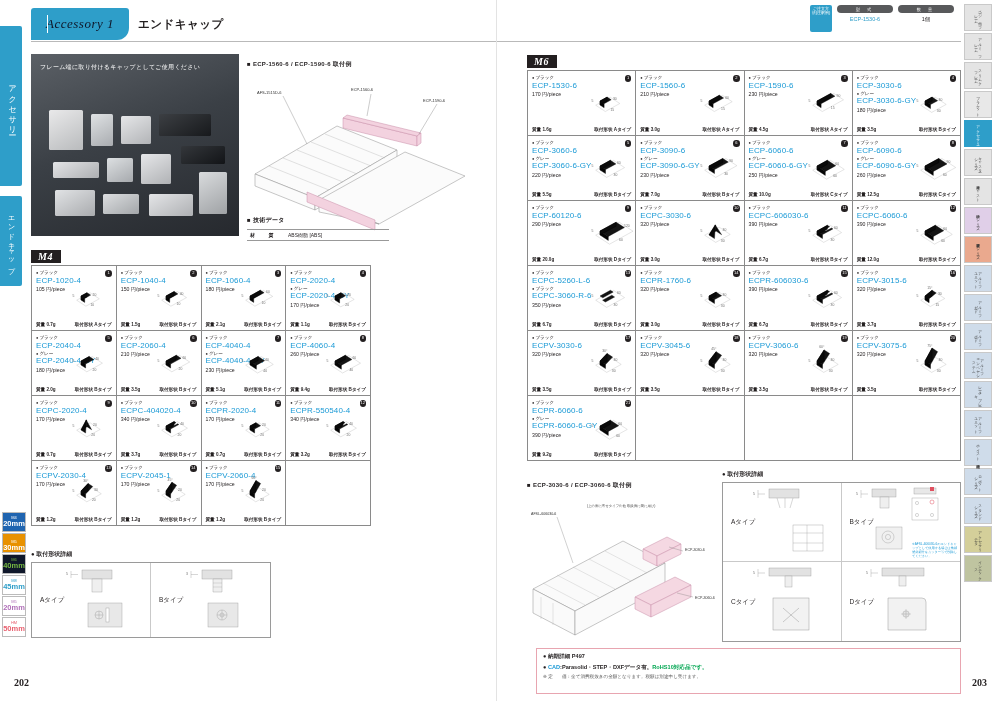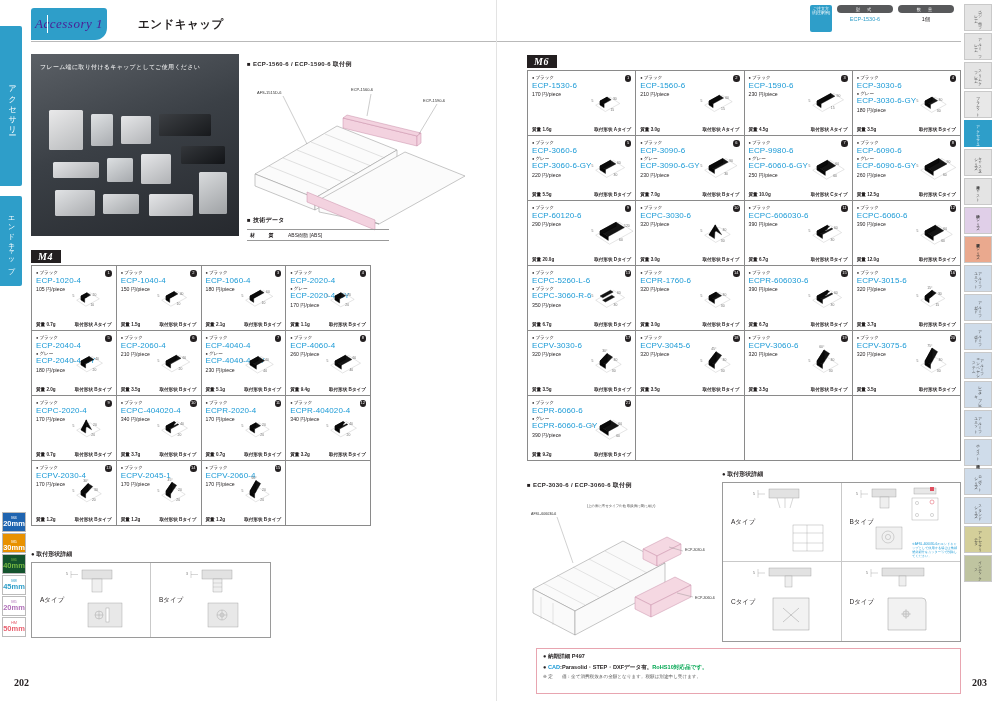--- a/index.html
+++ b/index.html
@@ -38,22 +38,22 @@
   .size-tab {
     width:24px; height:20px; margin-bottom:1px;
     display:flex; flex-direction:column; align-items:center; justify-content:center;
     font-size:4.5px; line-height:1.05; border:0.7px solid #bbb;
   }
   .size-tab .st-m { font-size:4px; }
   .size-tab .st-n { font-size:7.5px; font-weight:bold; }
 
   
   .acc-badge {
-    position:absolute; left:31px; top:8px; width:76px; height:32px;
-    background:#2e9ec9; color:#4c1d95;
+    position:absolute; left:31px; top:8px; width:98px; height:32px;
+    background:#2e9ec9; color:#0f172a;
     border-top-left-radius:3px; border-top-right-radius:3px;
     border-bottom-right-radius:12px;
     display:flex; align-items:center; justify-content:center;
     font-family:"Liberation Serif", serif; font-size:13px; font-style:italic;
     letter-spacing:0.5px;
   }
   .acc-badge::before{
     content:""; position:absolute; left:16px; top:7px; width:1.2px; height:18px;
     background:#ffffff;
   }
@@ -182,21 +182,21 @@
 
   <div class="size-tabs" id="size-tabs">
       <div class="size-tab" style="background: rgb(31, 100, 176); color: rgb(255, 255, 255);">
         <span class="st-m">M4</span>
         <span class="st-n">20mm</span>
       </div>
       <div class="size-tab" style="background: rgb(232, 145, 0); color: rgb(255, 255, 255); justify-content: flex-end;">
         <span class="st-m">M5</span>
         <span class="st-n">30mm</span>
       </div>
-      <div class="size-tab" style="background: #14532d; color: rgb(118, 184, 67);">
+      <div class="size-tab" style="background: #0f172a; color: rgb(118, 184, 67);">
         <span class="st-m">M6</span>
         <span class="st-n">40mm</span>
       </div>
       <div class="size-tab" style="background: rgb(255, 255, 255); color: rgb(46, 158, 201);">
         <span class="st-m">M8</span>
         <span class="st-n">45mm</span>
       </div>
       <div class="size-tab" style="background: rgb(255, 255, 255); color: rgb(176, 111, 184);">
         <span class="st-m">M5</span>
         <span class="st-n">20mm</span>
@@ -538,21 +538,21 @@
             </svg>
           </div>
           <div class="c-foot">
             <span class="w">0.7g</span>
             <span>取付形状 Bタイプ</span>
           </div>
         </div>
         <div class="cell">
           <div class="c-num">12</div>
           <div class="c-color">ブラック</div>
-          <div class="c-model">ECPR-404020-4</div>
+          <div class="c-model">ECPR-550540-4</div>
           <div class="c-price">340 円/piece</div>
           <div class="c-art">
             <svg width="62" height="38" viewBox="0 0 62 38">
               <polyline points="35.8,26.8 25.7,20.2 41.3,11.6" fill="none" stroke="#b5b5b5" stroke-width="0.35"></polyline>
               <polyline points="41.3,11.6 51.4,18.2 35.8,26.8" fill="none" stroke="#b5b5b5" stroke-width="0.35"></polyline>
               <polygon points="30.0,16.0 38.2,11.5 40.0,12.7 35.5,15.2 37.1,16.2 41.6,13.8 42.8,14.5 34.6,19.0" fill="#131313" stroke="#000" stroke-width="0.4"></polygon>
               <polygon points="30.0,16.0 34.6,19.0 34.6,23.0 30.0,20.0" fill="#060606" stroke="#000" stroke-width="0.4"></polygon>
               <polygon points="30.0,16.0 38.2,11.5 38.2,15.5 30.0,20.0" fill="#0a0a0a" stroke="#000" stroke-width="0.4"></polygon>
               <text class="dimtxt" x="41.5" y="25.6">20</text>
               <text class="dimtxt" x="44.2" y="15.0">40</text>
@@ -812,21 +812,21 @@
             </svg>
           </div>
           <div class="c-foot">
             <span class="w">7.0g</span>
             <span>取付形状 Bタイプ</span>
           </div>
         </div>
         <div class="cell">
           <div class="c-num">7</div>
           <div class="c-color">ブラック</div>
-          <div class="c-model">ECP-9980-6</div>
+          <div class="c-model">ECP-6060-6</div>
           <div class="c-color" style="margin-top:1px;">グレー</div>
           <div class="c-model">ECP-6060-6-GY</div>
           <div class="c-price">250 円/piece</div>
           <div class="c-art">
             <svg width="62" height="38" viewBox="0 0 62 38">
               <polyline points="39.5,29.2 25.7,20.2 43.5,10.4" fill="none" stroke="#b5b5b5" stroke-width="0.35"></polyline>
               <polyline points="43.5,10.4 57.3,19.4 39.5,29.2" fill="none" stroke="#b5b5b5" stroke-width="0.35"></polyline>
               <polygon points="30.0,16.0 40.4,10.3 48.7,15.7 38.3,21.4" fill="#141414" stroke="#000" stroke-width="0.4"></polygon>
               <polygon points="30.0,16.0 38.3,21.4 38.3,25.4 30.0,20.0" fill="#050505" stroke="#000" stroke-width="0.4"></polygon>
               <polygon points="30.0,16.0 40.4,10.3 40.4,14.3 30.0,20.0" fill="#0b0b0b" stroke="#000" stroke-width="0.4"></polygon>

